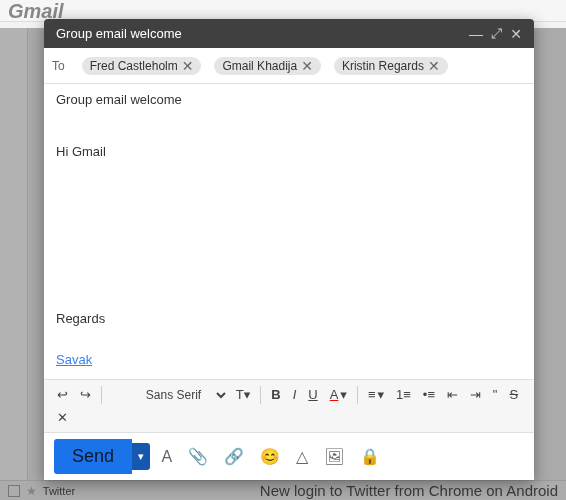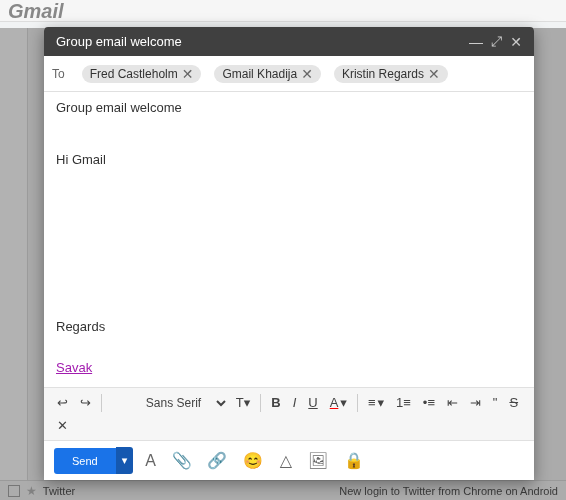--- a/index.html
+++ b/index.html
@@ -153,21 +153,21 @@
       padding-bottom: 4px;
       border-bottom: none;
     }
     .compose-text {
       font-size: 13px;
       color: #333;
       line-height: 1.6;
       white-space: pre-line;
     }
     .compose-text .signature-link {
-      color: #a21caf;
+      color: #3b82f6;
       text-decoration: underline;
     }
 
     
     .compose-toolbar {
       background: #f6f6f6;
       border-top: 1px solid #e0e0e0;
       padding: 4px 8px;
       display: flex;
       align-items: center;
@@ -210,25 +210,25 @@
       display: flex;
       align-items: center;
       gap: 8px;
     }
     .send-btn-group {
       display: flex;
       align-items: center;
     }
     .send-btn {
       background: #1a73e8;
-      color: #ffffff;
+      color: #0f172a;
       border: none;
       border-radius: 3px 0 0 3px;
       padding: 7px 18px;
-      font-size: 11px;
+      font-size: 18px;
       font-weight: 500;
       cursor: pointer;
     }
     .send-dropdown {
       background: #1558b0;
       color: #fff;
       border: none;
       border-radius: 0 3px 3px 0;
       padding: 7px 6px;
       cursor: pointer;
@@ -257,21 +257,21 @@
       color: #555;
       z-index: 0;
     }
     .status-left {
       display: flex;
       align-items: center;
       gap: 6px;
     }
     .status-right {
       margin-left: auto;
-      font-size: 11px;
+      font-size: 15px;
       text-align: right;
     }
     .status-checkbox {
       width: 12px;
       height: 12px;
       border: 1px solid #aaa;
     }
     .status-star { color: #bbb; font-size: 12px; }
   </style>
 </head>

